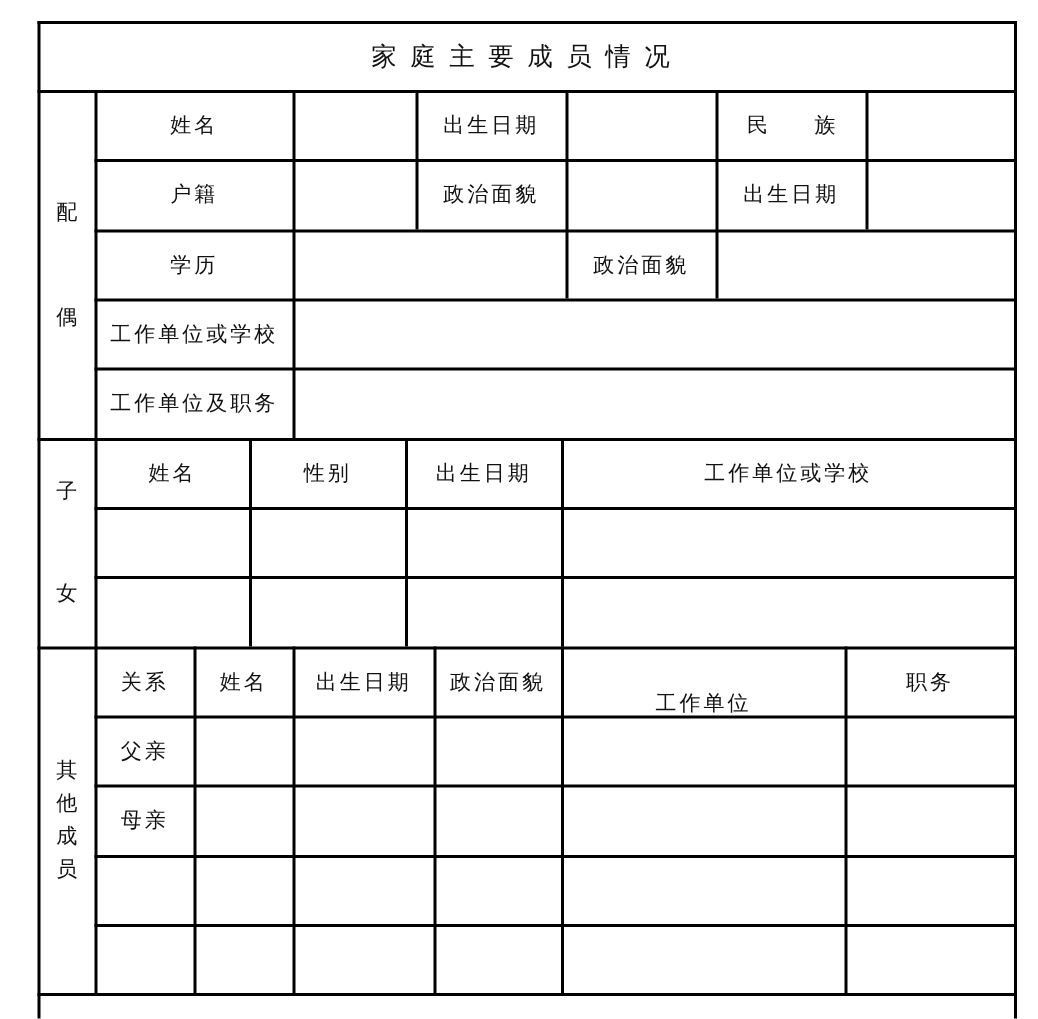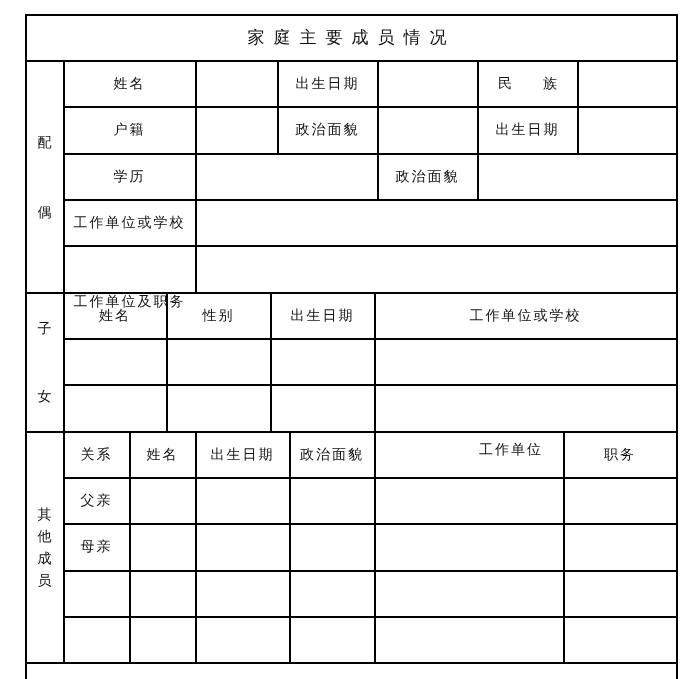--- a/index.html
+++ b/index.html
@@ -84,21 +84,21 @@
   <div class="cell input" style="left:578px;top:107px;width:98px;height:46px;"></div>
 
   <div class="cell" style="left:64px;top:154px;width:131px;height:45px;">学历</div>
   <div class="cell input" style="left:196px;top:154px;width:181px;height:45px;"></div>
   <div class="cell" style="left:378px;top:154px;width:99px;height:45px;">政治面貌</div>
   <div class="cell input" style="left:478px;top:154px;width:198px;height:45px;"></div>
 
   <div class="cell" style="left:64px;top:200px;width:131px;height:45px;">工作单位或学校</div>
   <div class="cell input" style="left:196px;top:200px;width:480px;height:45px;"></div>
 
-  <div class="cell" style="left:64px;top:246px;width:131px;height:46px;margin-top:33px;">工作单位及职务</div>
+  <div class="cell" style="left:64px;top:246px;width:131px;height:46px;">工作单位及职务</div>
   <div class="cell input" style="left:196px;top:246px;width:480px;height:46px;"></div>
 
   <div class="cell vert" style="left:26px;top:293px;width:37px;height:138px;">
     <span style="margin-bottom:46px;">子</span>
     <span>女</span>
   </div>
 
   <div class="cell" style="left:64px;top:293px;width:102px;height:45px;">姓名</div>
   <div class="cell" style="left:167px;top:293px;width:103px;height:45px;">性别</div>
   <div class="cell" style="left:271px;top:293px;width:103px;height:45px;">出生日期</div>
@@ -118,21 +118,21 @@
     <span>其</span>
     <span>他</span>
     <span>成</span>
     <span>员</span>
   </div>
 
   <div class="cell" style="left:64px;top:432px;width:65px;height:45px;">关系</div>
   <div class="cell" style="left:130px;top:432px;width:65px;height:45px;">姓名</div>
   <div class="cell" style="left:196px;top:432px;width:93px;height:45px;">出生日期</div>
   <div class="cell" style="left:290px;top:432px;width:84px;height:45px;">政治面貌</div>
-  <div class="cell" style="left:375px;top:420px;width:188px;height:60px;margin-left:42px;">工作单位</div>
+  <div class="cell" style="left:375px;top:439px;width:188px;height:60px;">工作单位</div>
   <div class="cell" style="left:564px;top:432px;width:112px;height:45px;">职务</div>
 
   <div class="cell" style="left:64px;top:478px;width:65px;height:45px;text-align:center;">父亲</div>
   <div class="cell input" style="left:130px;top:478px;width:65px;height:45px;"></div>
   <div class="cell input" style="left:196px;top:478px;width:93px;height:45px;"></div>
   <div class="cell input" style="left:290px;top:478px;width:84px;height:45px;"></div>
   <div class="cell input" style="left:375px;top:478px;width:188px;height:45px;"></div>
   <div class="cell input" style="left:564px;top:478px;width:112px;height:45px;"></div>
 
   <div class="cell" style="left:64px;top:524px;width:65px;height:46px;">母亲</div>

